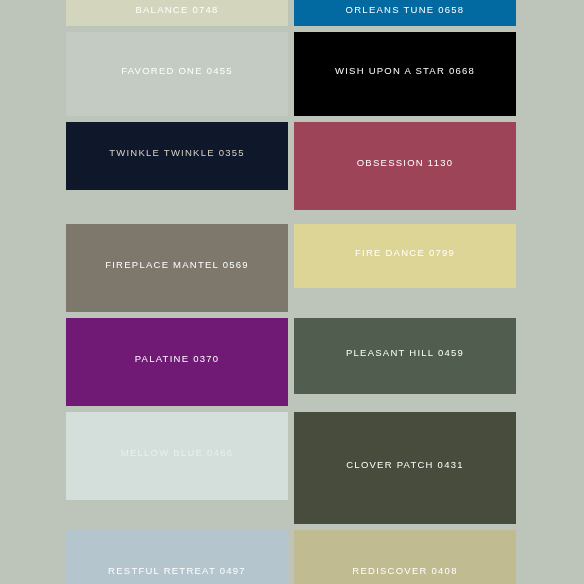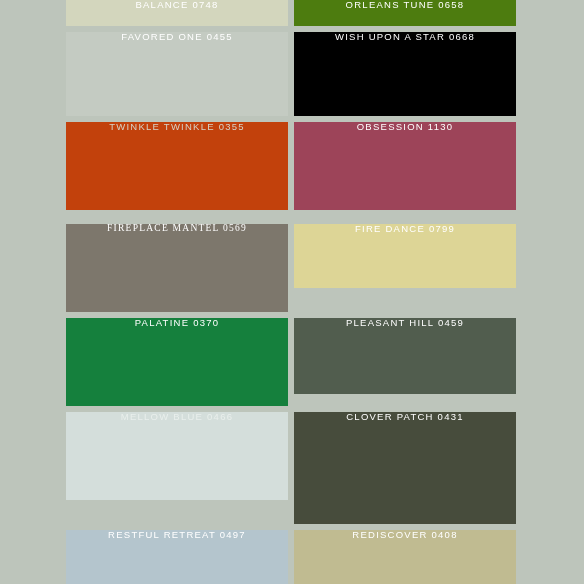--- a/index.html
+++ b/index.html
@@ -21,63 +21,63 @@
     display: flex;
     flex-wrap: wrap;
     justify-content: space-between;
     align-content: flex-start;
   }
   .swatch {
     width: 222px;
     box-sizing: border-box;
     position: relative;
     display: flex;
-    align-items: flex-start;
+    align-items: center;
     justify-content: center;
     overflow: hidden;
   }
   .swatch-label {
     font-size: 9.5px;
     letter-spacing: 1.25px;
     text-transform: uppercase;
     padding-bottom: 7px;
     white-space: nowrap;
     font-weight: 400;
     line-height: 1;
   }
 </style>
 </head>
 <body>
 
 <div id="swatch-grid">
     <div class="swatch" style="height: 26px; background: rgb(211, 214, 189); margin-bottom: 6px;">
       <div class="swatch-label" style="color: rgb(255, 255, 255);">BALANCE 0748</div>
     </div>
-    <div class="swatch" style="height: 26px; background: #4d7c0f; margin-bottom: 6px;">
+    <div class="swatch" style="height: 26px; background: #0369a1; margin-bottom: 6px;">
       <div class="swatch-label" style="color: rgb(255, 255, 255);">ORLEANS TUNE 0658</div>
     </div>
     <div class="swatch" style="height: 84px; background: rgb(196, 203, 194); margin-bottom: 6px;">
       <div class="swatch-label" style="color: rgb(255, 255, 255);">FAVORED ONE 0455</div>
     </div>
     <div class="swatch" style="height: 84px; background: #000000; margin-bottom: 6px;">
       <div class="swatch-label" style="color: rgb(255, 255, 255);">WISH UPON A STAR 0668</div>
     </div>
-    <div class="swatch" style="height: 88px; background: #c2410c; margin-bottom: 6px;">
+    <div class="swatch" style="height: 68px; background: #0f172a; margin-bottom: 6px;">
       <div class="swatch-label" style="color: rgb(214, 210, 198);">TWINKLE TWINKLE 0355</div>
     </div>
     <div class="swatch" style="height: 88px; background: rgb(157, 68, 89); margin-bottom: 14px;">
       <div class="swatch-label" style="color: rgb(255, 255, 255);">OBSESSION 1130</div>
     </div>
-    <div class="swatch" style="height: 88px; background: rgb(125, 119, 108); margin-bottom: 6px; font-family: Liberation Serif, serif;">
+    <div class="swatch" style="height: 88px; background: rgb(125, 119, 108); margin-bottom: 6px;">
       <div class="swatch-label" style="color: rgb(255, 255, 255);">FIREPLACE MANTEL 0569</div>
     </div>
     <div class="swatch" style="height: 64px; background: rgb(221, 213, 150); margin-bottom: 6px;">
       <div class="swatch-label" style="color: rgb(255, 255, 255);">FIRE DANCE 0799</div>
     </div>
-    <div class="swatch" style="height: 88px; background: #15803d; margin-bottom: 6px;">
+    <div class="swatch" style="height: 88px; background: #701a75; margin-bottom: 6px;">
       <div class="swatch-label" style="color: rgb(255, 255, 255);">PALATINE 0370</div>
     </div>
     <div class="swatch" style="height: 76px; background: rgb(81, 93, 78); margin-bottom: 6px;">
       <div class="swatch-label" style="color: rgb(255, 255, 255);">PLEASANT HILL 0459</div>
     </div>
     <div class="swatch" style="height: 88px; background: rgb(212, 222, 219); margin-bottom: 6px;">
       <div class="swatch-label" style="color: rgb(233, 239, 236);">MELLOW BLUE 0466</div>
     </div>
     <div class="swatch" style="height: 112px; background: rgb(71, 76, 60); margin-bottom: 6px;">
       <div class="swatch-label" style="color: rgb(255, 255, 255);">CLOVER PATCH 0431</div>

